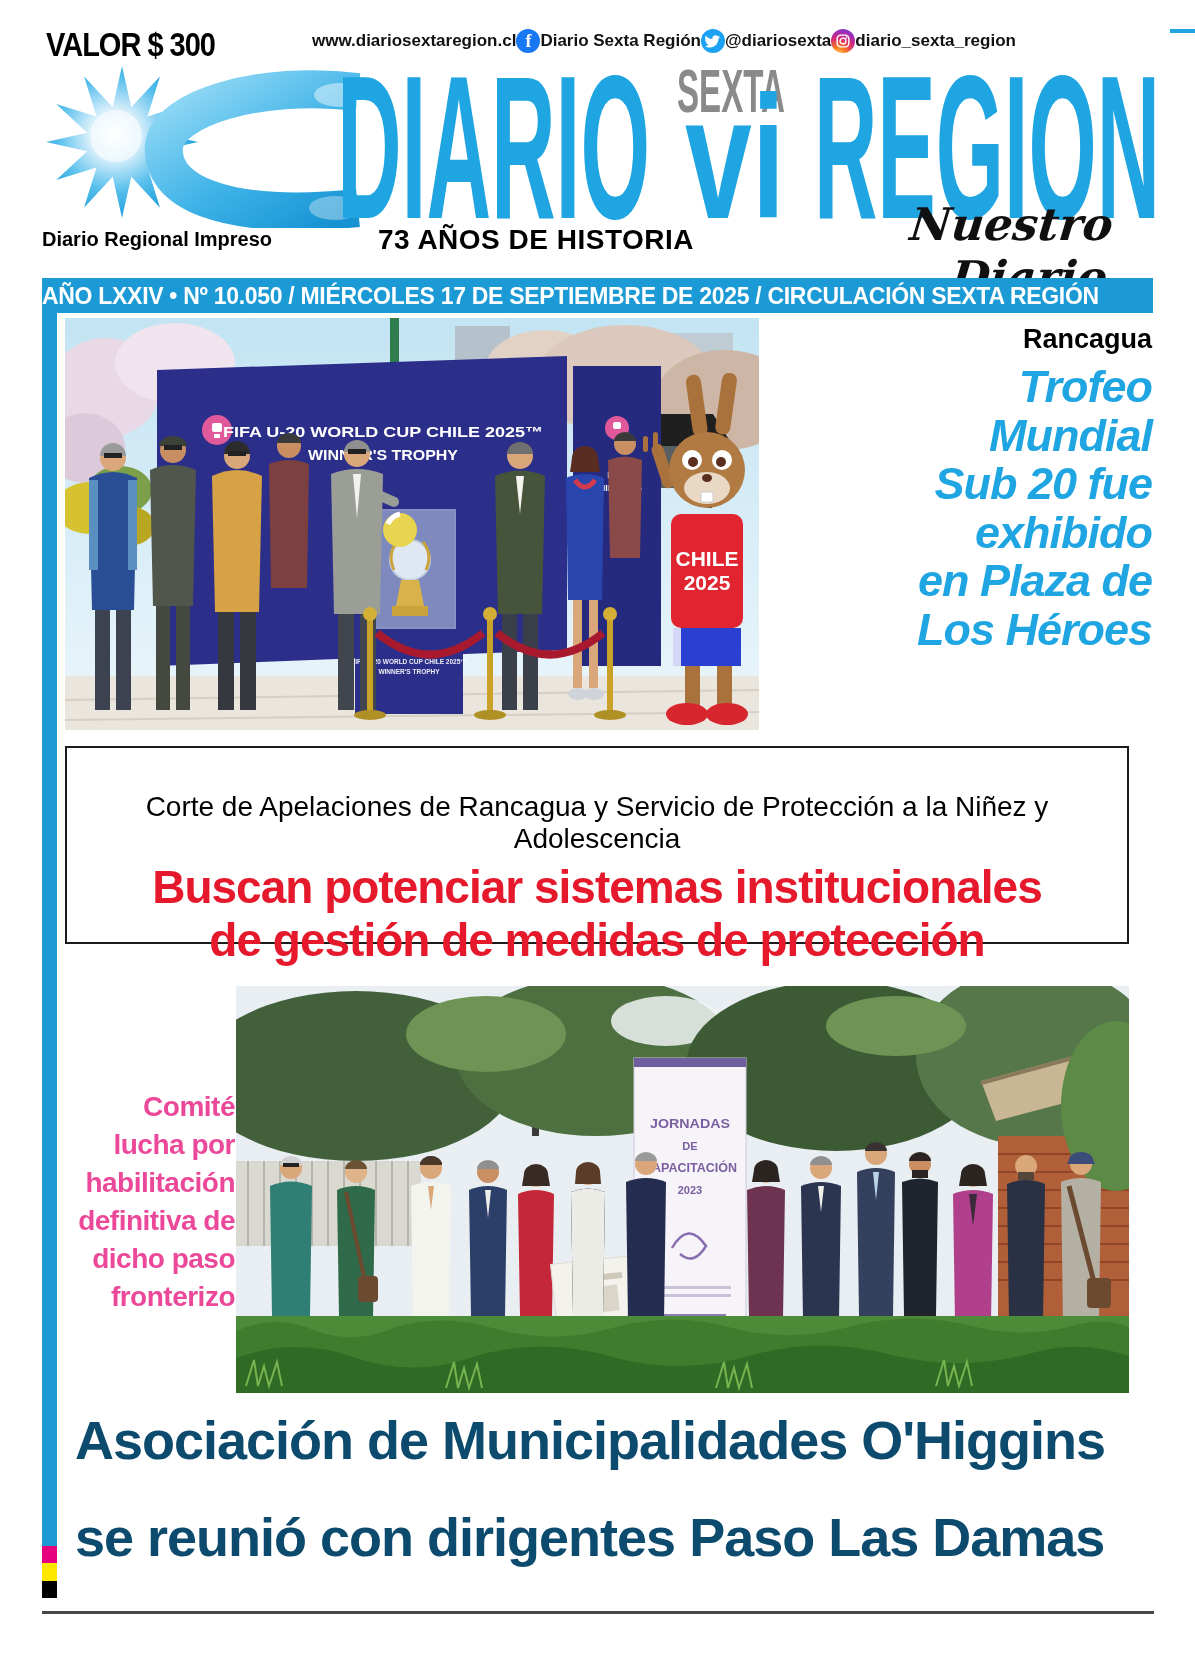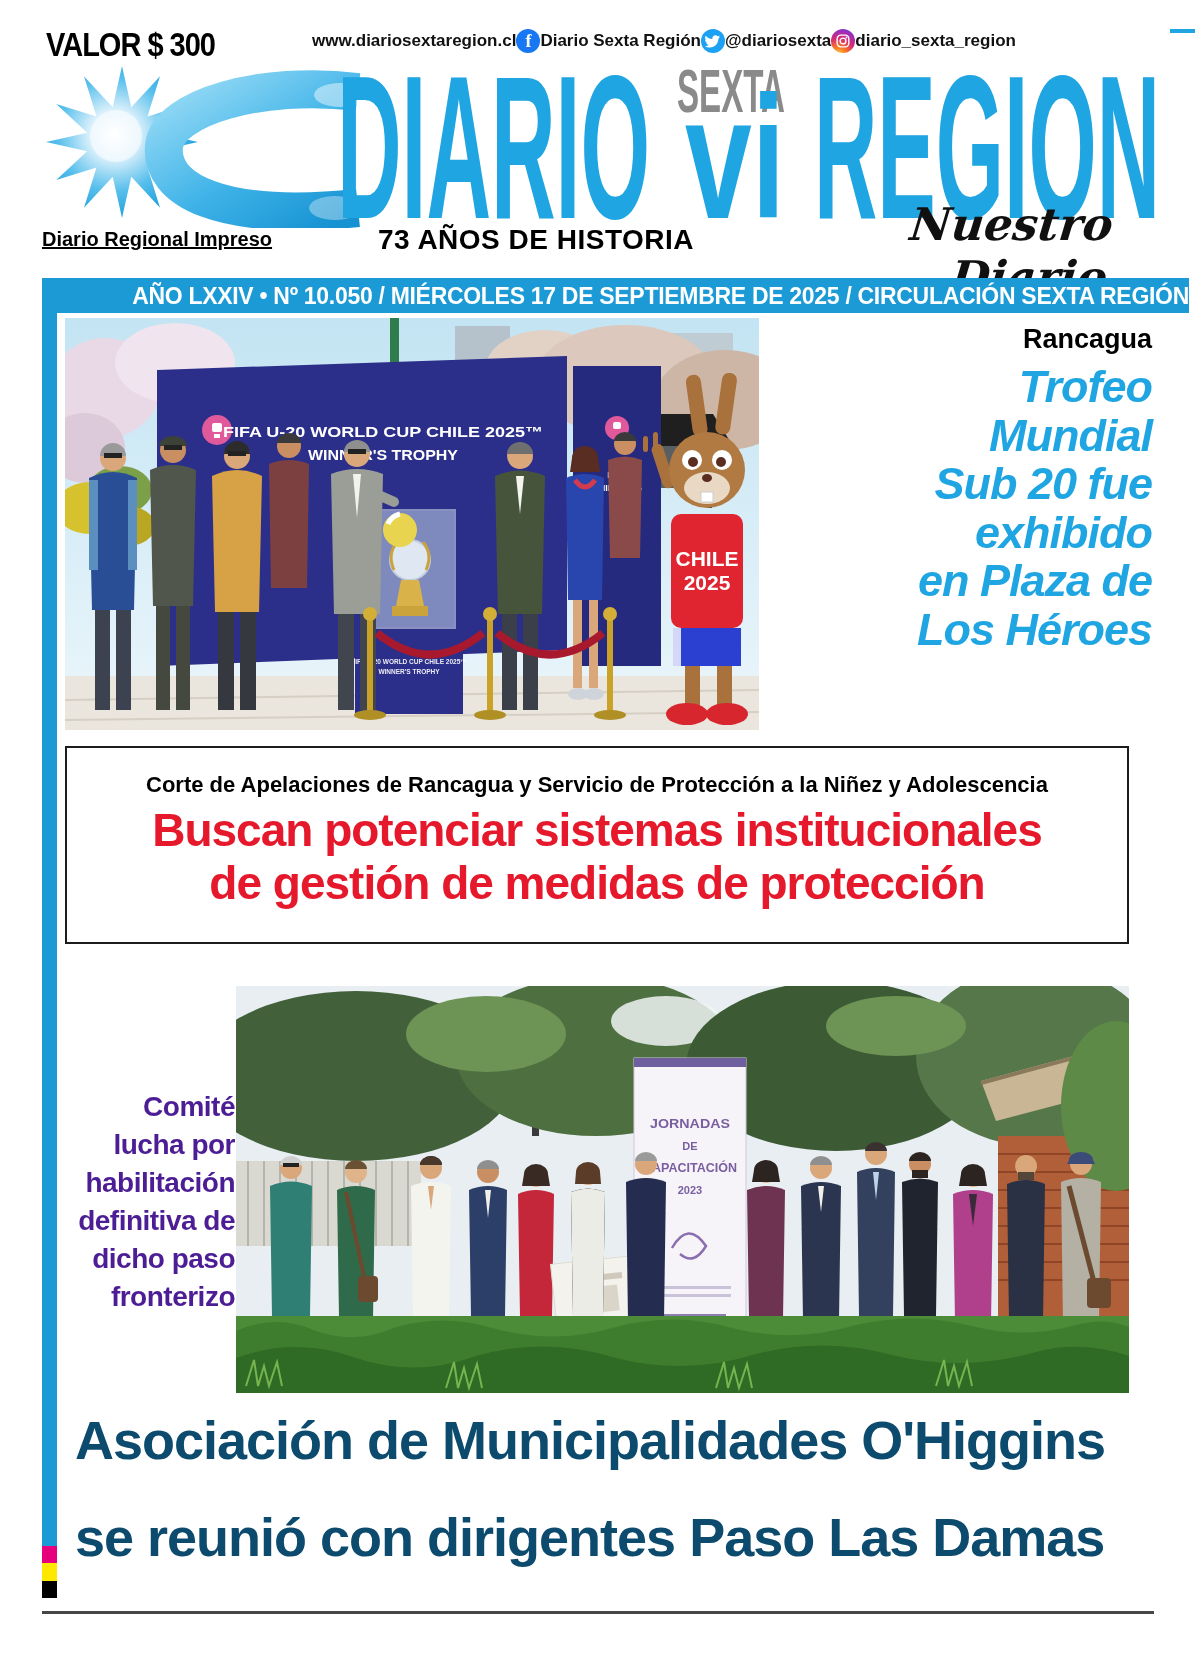--- a/index.html
+++ b/index.html
@@ -19,48 +19,48 @@
          justify-content:center;flex:0 0 auto;}
   .fb{background:#1877f2;color:#fff;font-family:"Liberation Serif",serif;
       font-weight:bold;font-size:18px;}
   .tw{background:#1da1f2;}
   .ig{background:radial-gradient(circle at 30% 110%,#feda75 0%,#fa7e1e 25%,#d62976 55%,#962fbf 80%,#4f5bd5 100%);}
 
   .masthead-svg{left:40px;top:50px;}
   .tagline{left:775px;top:198px;width:335px;text-align:right;color:#101010;
            font-family:"DejaVu Serif",serif;font-style:italic;font-weight:bold;
            font-size:45px;transform:skewX(-6deg);}
-  .printlabel{left:42px;top:228px;font-size:20px;font-weight:bold;color:#000;text-decoration:underline;}
+  .printlabel{left:42px;top:228px;font-size:20px;font-weight:bold;color:#000;}
   .anniversary{left:378px;top:224px;font-size:28px;font-weight:bold;color:#000;
                letter-spacing:0.5px;}
 
   .datebar{left:42px;top:278px;width:1111px;height:35px;background:#1b9ad6;
-           display:flex;align-items:center;justify-content:flex-end;padding-left:36px;}
+           display:flex;align-items:center;justify-content:flex-start;}
   .datebar span{color:#fff;font-weight:bold;font-size:23px;letter-spacing:-0.3px;
                 transform:scaleY(1.08);}
 
   .stripe{left:42px;top:313px;width:15px;height:1233px;background:#1b9ad6;}
   .reg-m{left:42px;top:1546px;width:15px;height:17px;background:#e6007e;}
   .reg-y{left:42px;top:1563px;width:15px;height:18px;background:#ffe800;}
   .reg-k{left:42px;top:1581px;width:15px;height:17px;background:#000;}
 
   .photo1{left:65px;top:318px;}
   .art1col{left:768px;top:324px;width:384px;text-align:right;}
   .art1kicker{font-size:27px;font-weight:bold;color:#000;}
   .art1headline{margin-top:8px;font-size:45px;line-height:1.08;font-weight:bold;
                 color:#1fa5e2;letter-spacing:-1px;font-style:italic;}
 
   .midbox{left:65px;top:746px;width:1060px;height:194px;border:2px solid #1c1c1c;
           text-align:center;}
-  .midkicker{margin-top:24px;font-size:22px;font-weight:bold;color:#000;}
+  .midkicker{margin-top:43px;font-size:28px;font-weight:normal;color:#000;}
   .midheadline{margin-top:6px;font-size:46px;line-height:1.15;font-weight:bold;
                color:#e5192b;letter-spacing:-1px;}
 
   .sidenote{left:50px;top:1088px;width:185px;text-align:right;font-size:28px;
-            line-height:1.36;font-weight:bold;color:#4c1d95;letter-spacing:-0.5px;}
+            line-height:1.36;font-weight:bold;color:#ec4899;letter-spacing:-0.5px;}
   .photo2{left:236px;top:986px;}
 
   .bottomheadline{left:75px;top:1392px;width:1110px;font-size:54px;line-height:1.8;
                   font-weight:bold;color:#0c4a6e;letter-spacing:-1px;}
   .bottomrule{left:42px;top:1611px;width:1112px;height:3px;background:#474747;}
 </style>
 </head>
 <body>
 
 <div class="page">

